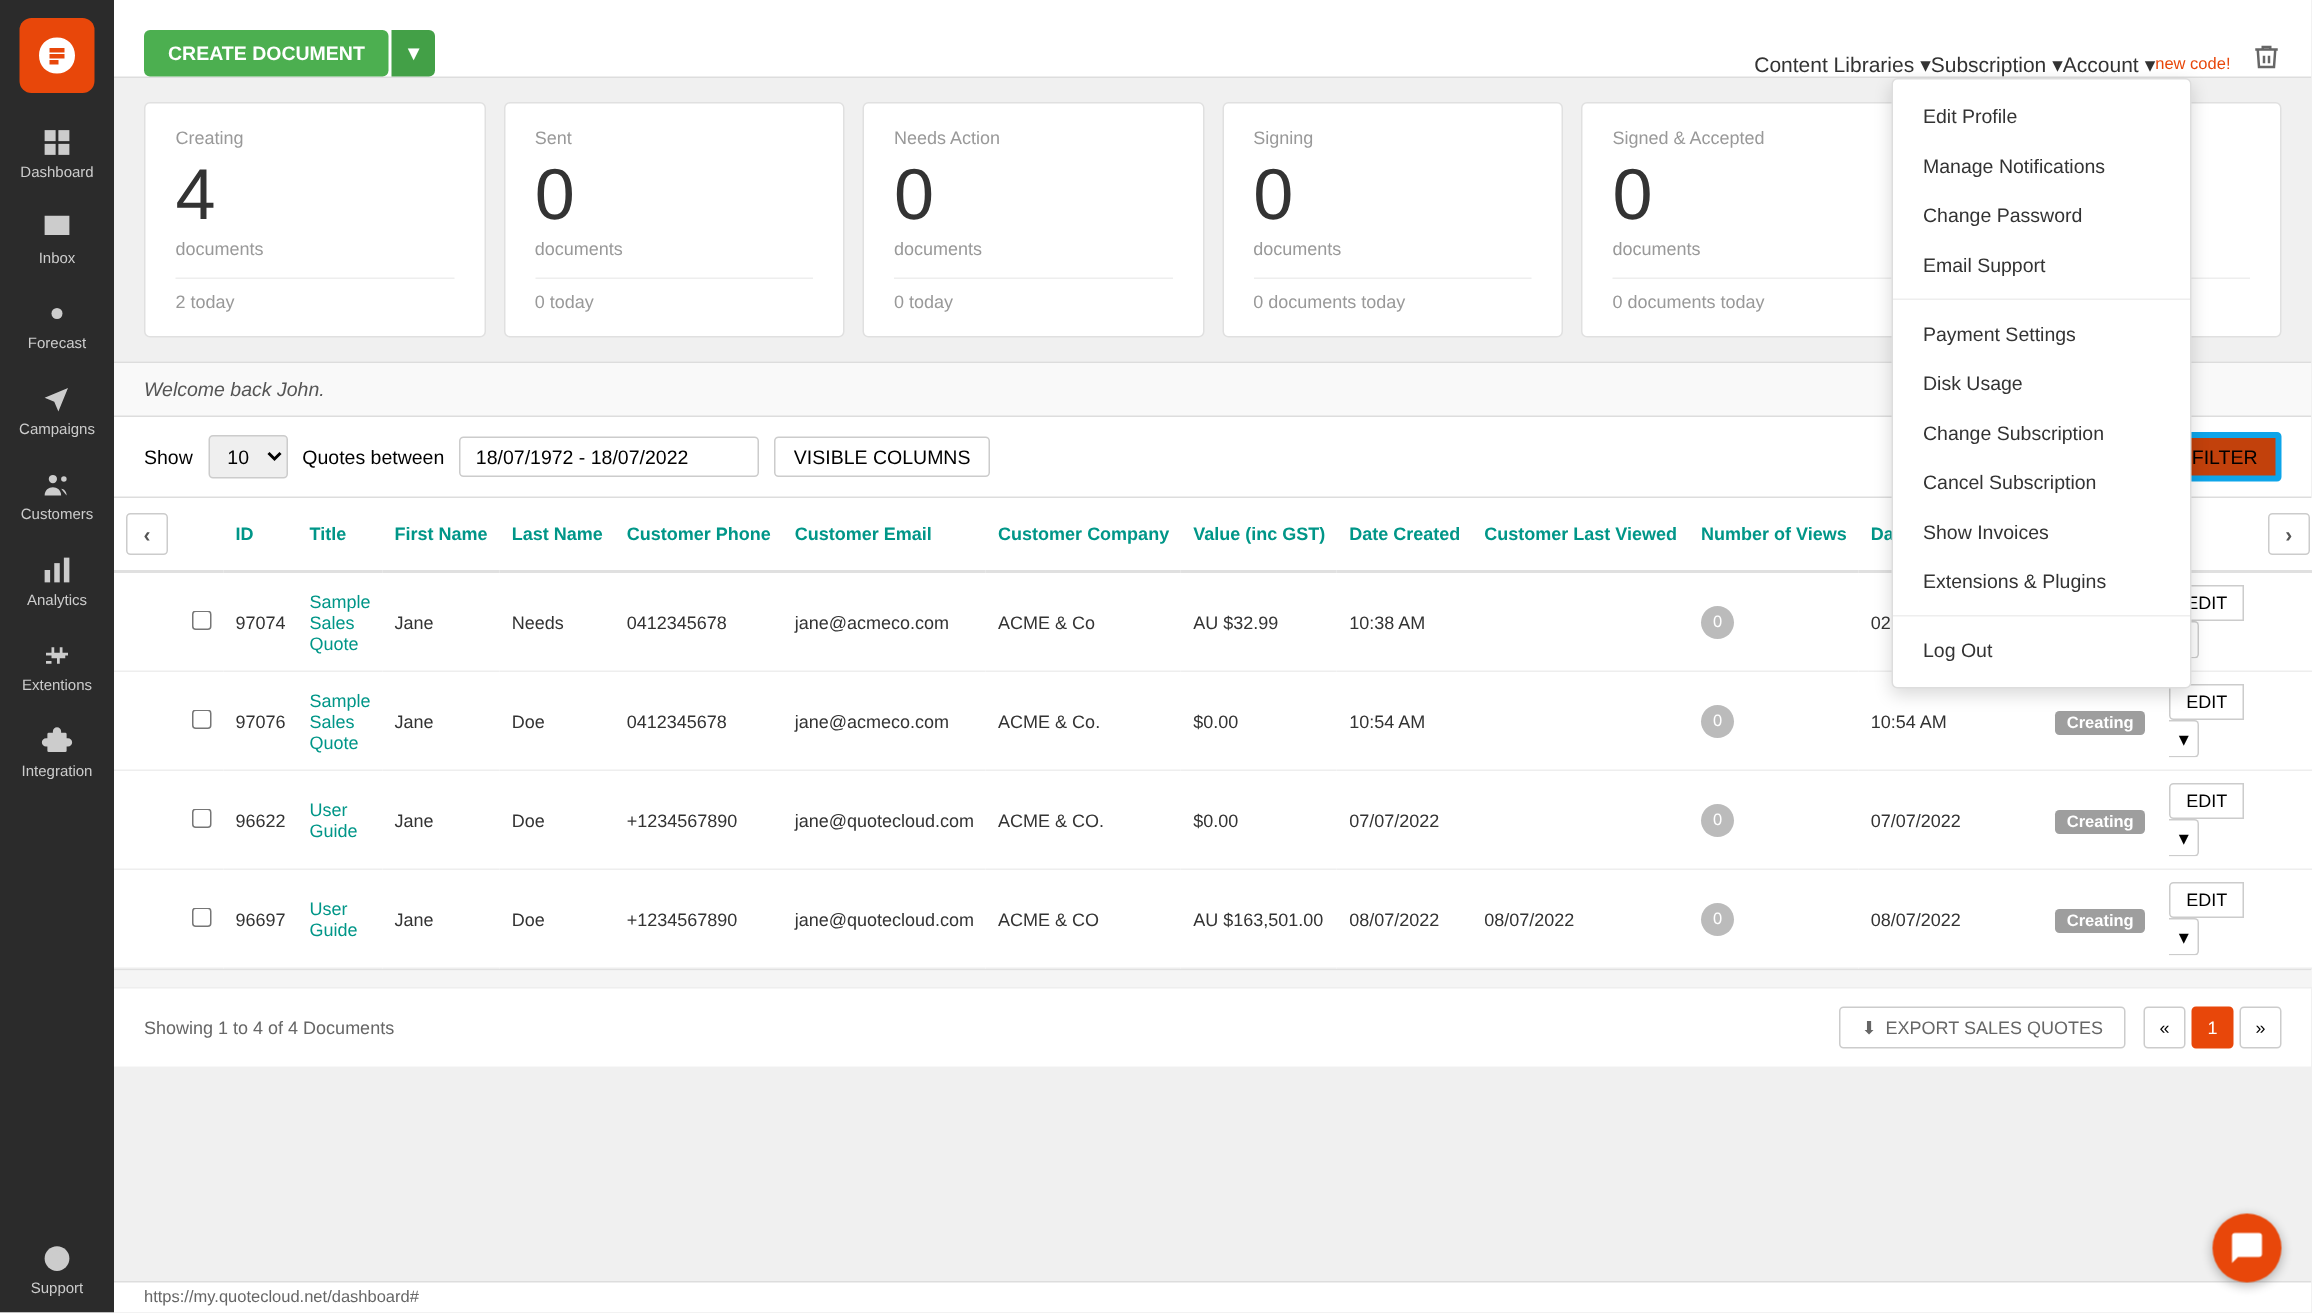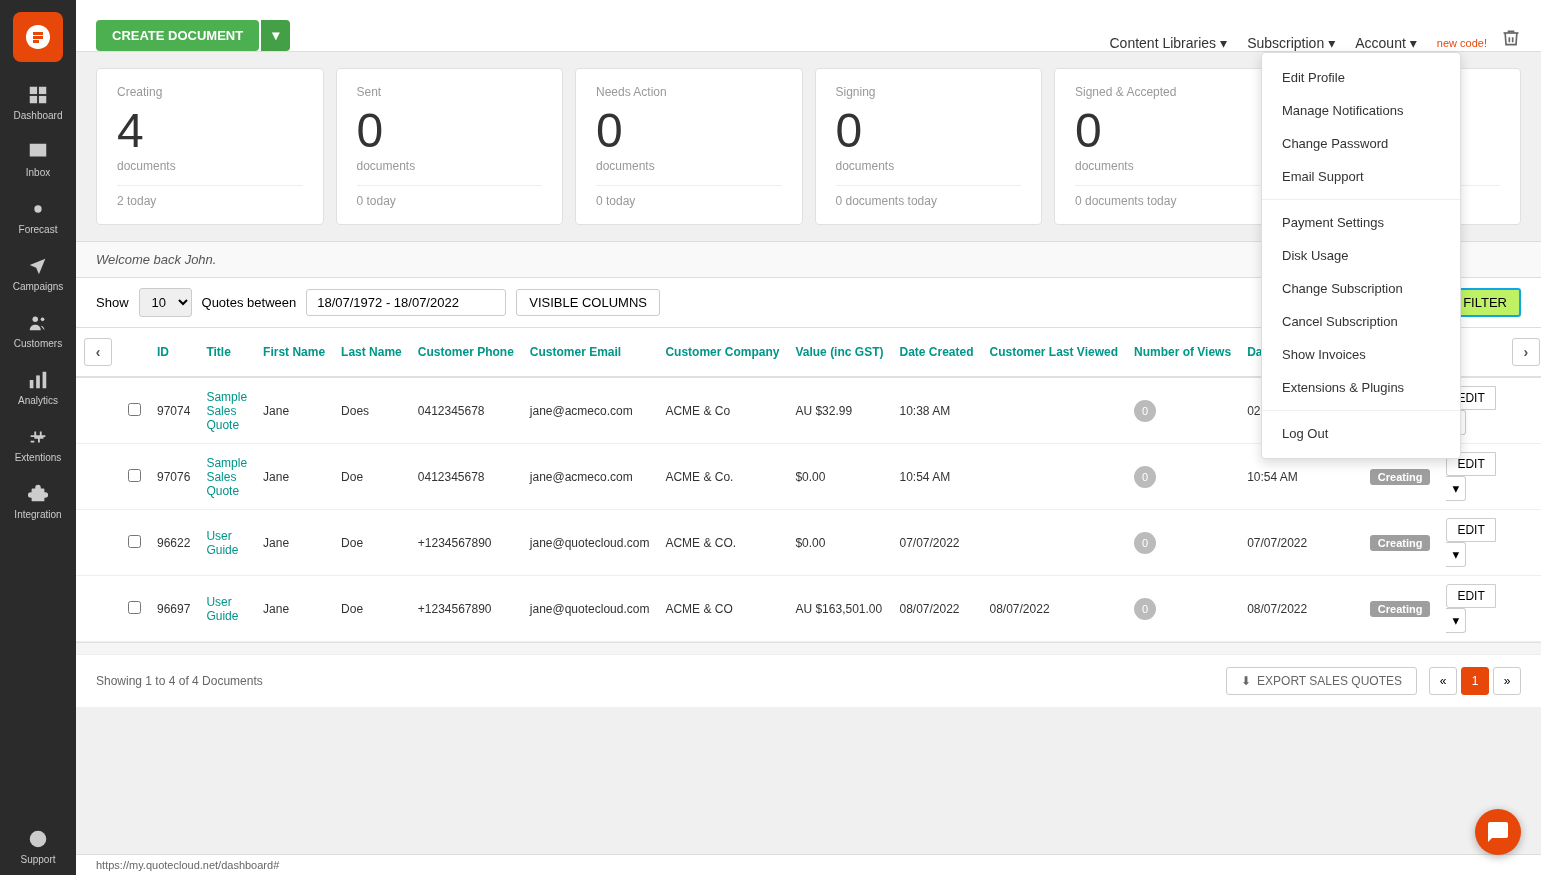--- a/index.html
+++ b/index.html
@@ -65,21 +65,21 @@
       font-weight: bold;
       display: flex; align-items: center; gap: 6px;
     }
     .create-btn-arrow {
       background: #43a047;
       border: none; color: #fff; padding: 8px 8px;
       border-radius: 0 4px 4px 0; cursor: pointer; margin-left: 2px;
     }
     .topbar-spacer { flex: 1; }
     .topbar-nav {
-      display: flex; align-items: center; gap: 20px;
+      display: flex; align-items: center; 
     }
     .topbar-nav-item {
       cursor: pointer; color: #333; font-size: 14px; display: flex; align-items: center; gap: 4px;
     }
     .topbar-trash { cursor: pointer; color: #666; }
 
     
     #content {
       flex: 1; overflow-y: auto; background: #f0f0f0; padding: 0; border-radius: 24px;
     }
@@ -110,22 +110,22 @@
       border: 1px solid #ccc; border-radius: 3px; padding: 5px 8px; font-size: 13px;
     }
     .filter-bar input {
       border: 1px solid #ccc; border-radius: 3px; padding: 5px 10px; font-size: 13px; width: 200px;
     }
     .visible-cols-btn {
       border: 1px solid #ccc; border-radius: 3px; padding: 5px 12px;
       background: #fff; cursor: pointer; font-size: 13px;
     }
     .filter-btn {
-      border: 2px solid #0ea5e9; border-radius: 3px; padding: 5px 12px;
-      background: #bef264; cursor: pointer; font-size: 13px; margin-left: auto; text-align: right;
+      border: 4px solid #0ea5e9; border-radius: 3px; padding: 5px 12px;
+      background: #c2410c; cursor: pointer; font-size: 13px; margin-left: auto; text-align: right;
     }
 
     
     .table-wrapper {
       background: #fff; overflow-x: auto; position: relative;
     }
     .doc-table {
       width: 100%; border-collapse: collapse; font-size: 12px;
     }
     .doc-table th {
@@ -436,21 +436,21 @@
           </tr>
         </thead>
         <tbody id="table-body">
 
         <tr>
     <td></td>
     <td><input type="checkbox" style=""></td>
     <td>97074</td>
     <td><a class="sample-link">Sample Sales Quote</a></td>
     <td>Jane</td>
-    <td>Does</td>
+    <td>Needs</td>
     <td>0412345678</td>
     <td>jane@acmeco.com</td>
     <td>ACME &amp; Co</td>
     <td>AU $32.99</td>
     <td>10:38 AM</td>
     <td></td>
     <td><span class="badge-zero">0</span></td>
     <td>02:45 PM</td>
     <td><span class="status-creating">Creating</span></td>
     <td>

